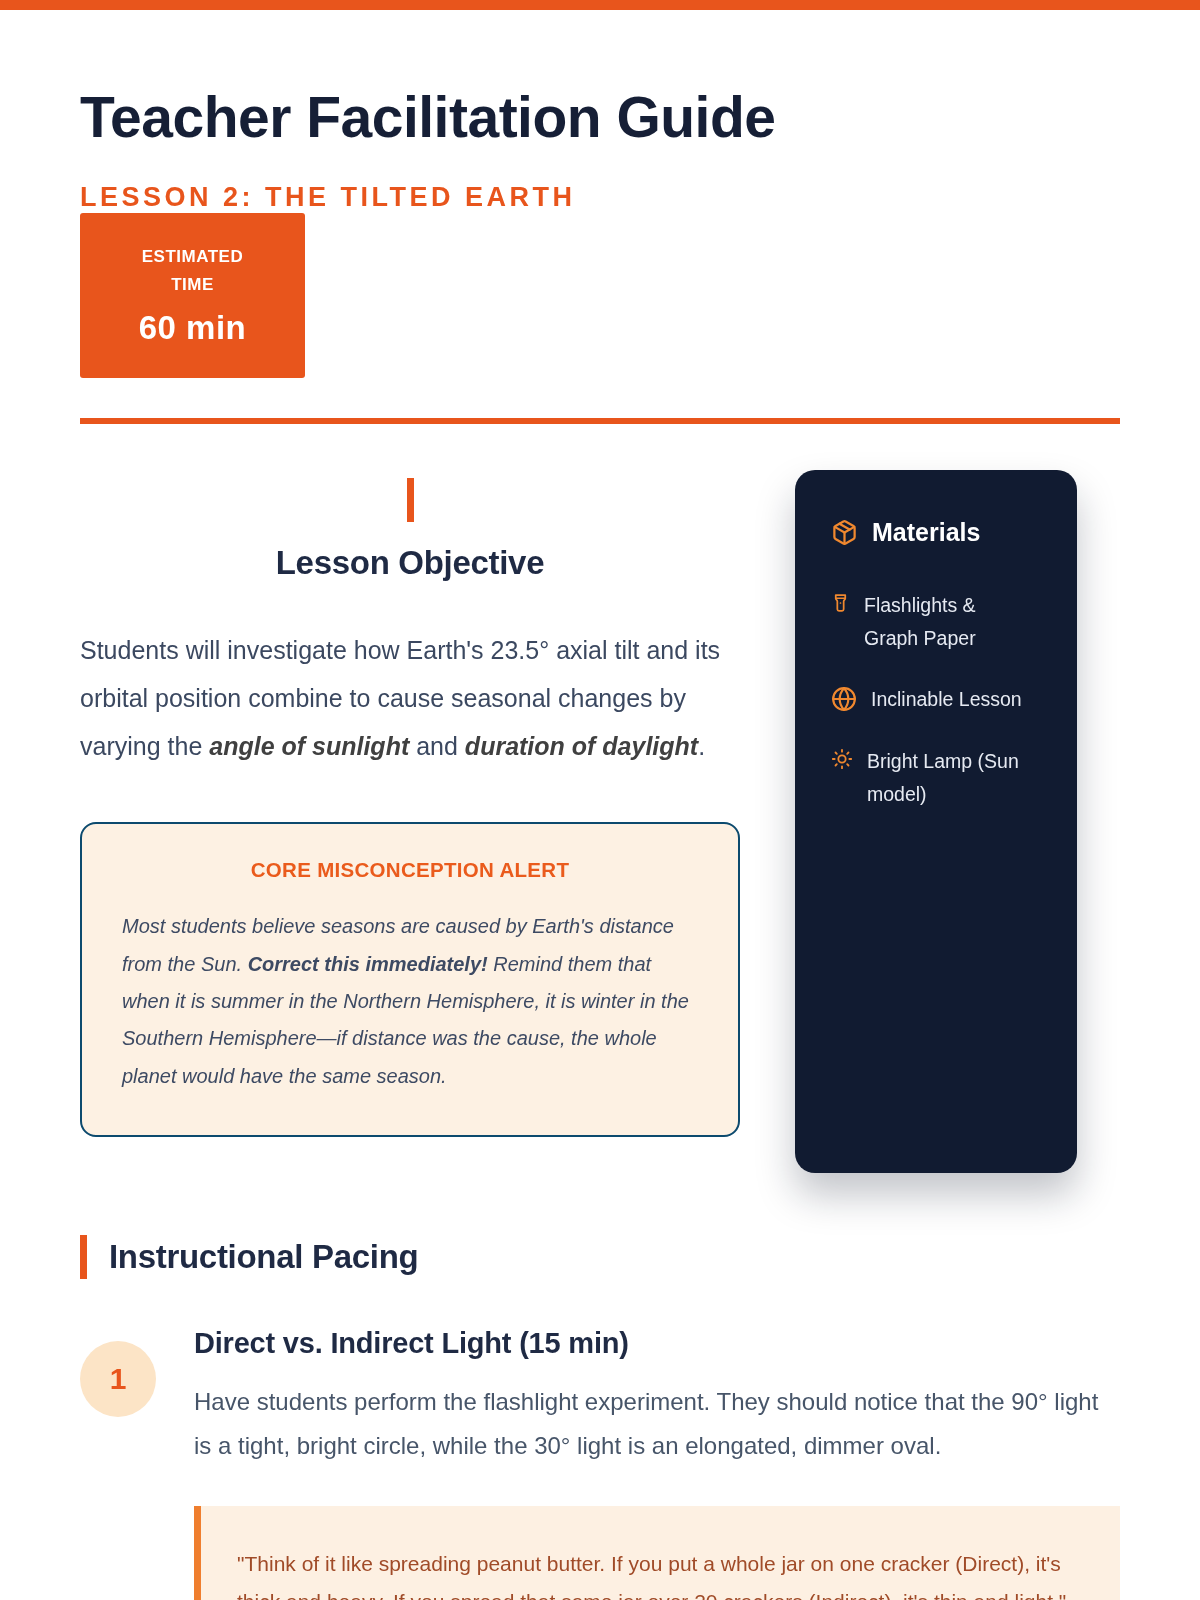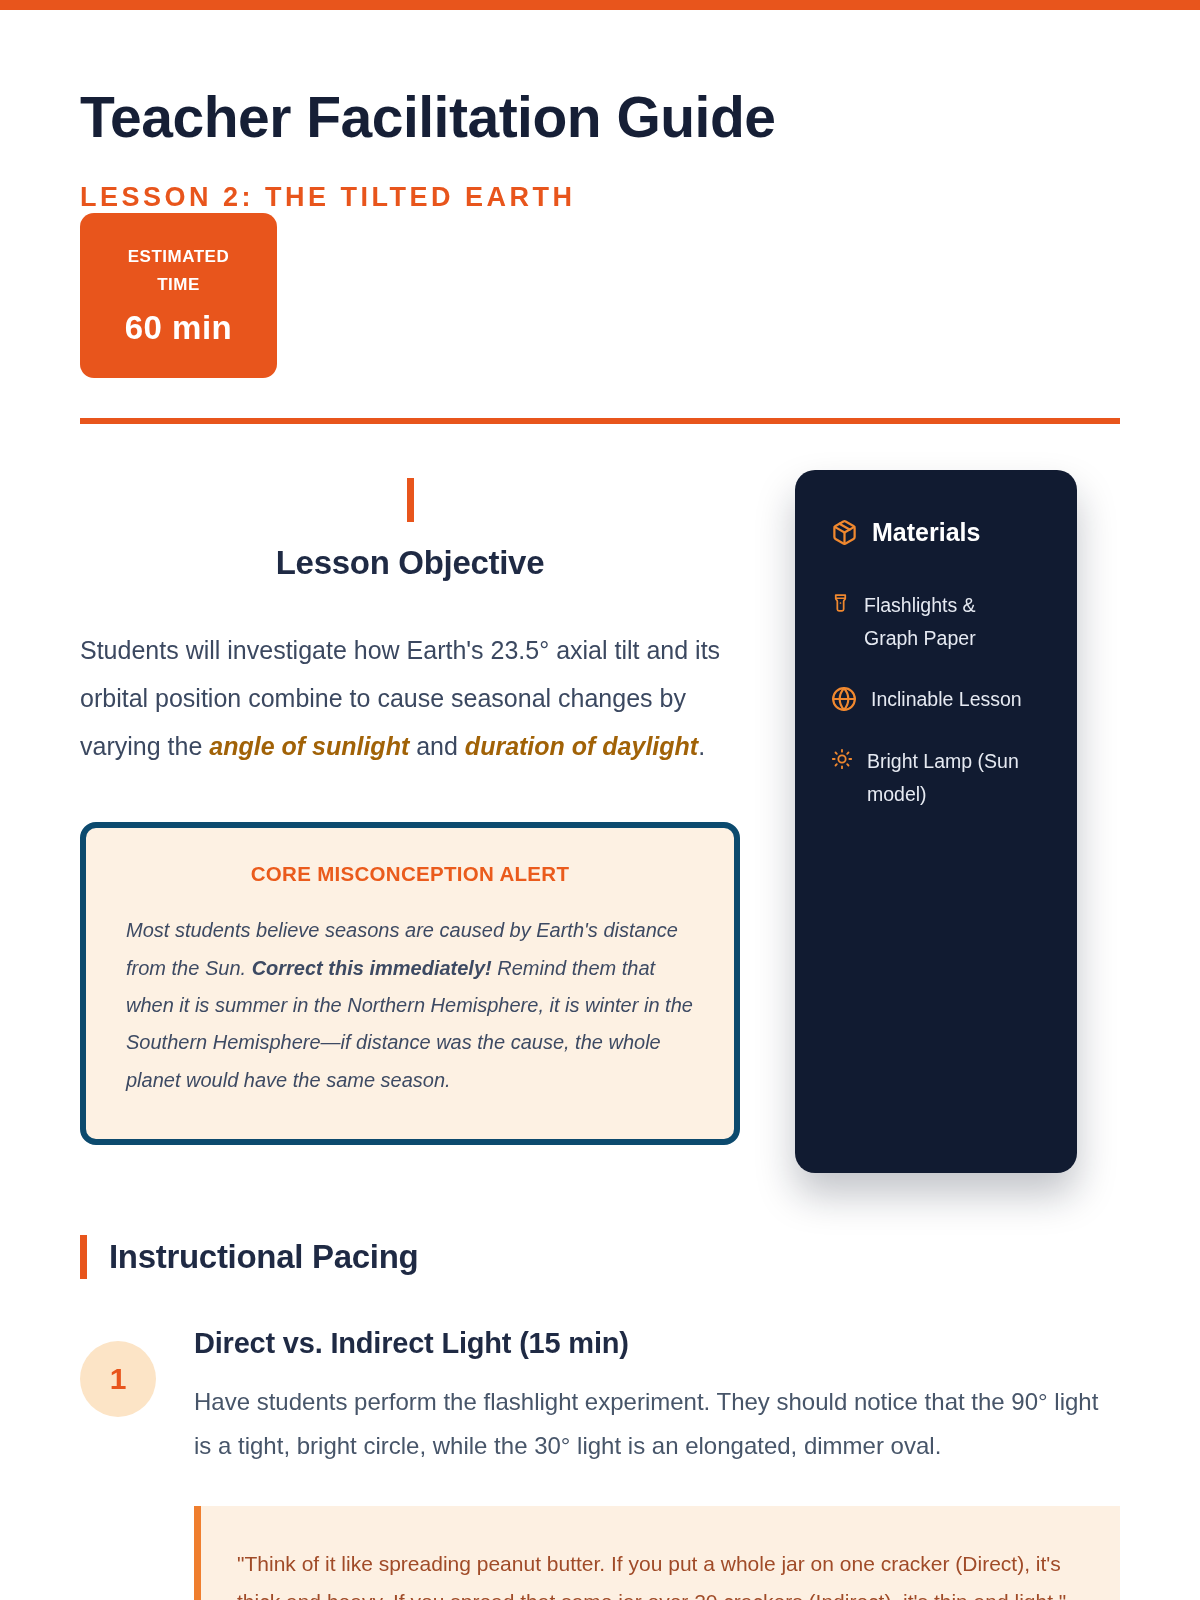--- a/index.html
+++ b/index.html
@@ -16,42 +16,42 @@
   
   .header-row { display:flex; justify-content:space-between; align-items:flex-start; margin-top:74px;flex-direction:column; }
   .doc-title {
     font-size:57px; font-weight:800; line-height:1.16; letter-spacing:-0.5px;
     color:#161F36; max-width:700px;
   }
   .doc-subtitle {
     margin-top:32px; font-size:27px; font-weight:700; letter-spacing:3.5px; color:#E8551C;
   }
   .time-badge {
-    flex:none; width:197px; min-height:165px; background:#E8551C; border-radius:14px;
+    flex:none; width:225px; min-height:165px; background:#E8551C; border-radius:3px;
     color:#ffffff; text-align:center; padding:30px 20px;
   }
   .time-badge-label { font-size:17px; font-weight:700; line-height:1.65; letter-spacing:.5px; max-width:140px; margin:0 auto; }
   .time-badge-value { margin-top:10px; font-size:33px; font-weight:800; letter-spacing:.5px; }
 
   .divider { height:6px; background:#E8551C; margin-top:40px; }
 
   
   .main-row { display:flex; gap:55px; margin-top:46px; }
   .left-col { width:660px; flex:none; }
 
   .section-heading { display:flex; align-items:center; gap:22px; }
   .section-heading .bar { flex:none; width:7px; height:44px; background:#E8551C; }
   .section-heading .txt { font-size:33px; font-weight:700; color:#1F2A44; letter-spacing:-.3px; }
   .objective-heading { margin-top:8px;flex-direction:column; }
 
   .objective-text { margin-top:44px; font-size:25px; line-height:1.92; color:#3B4860; }
-  .accent-em { color:#a16207; font-weight:700; font-style:italic; }
+  .accent-em { color:#404040; font-weight:700; font-style:italic; }
 
   .alert-box {
-    margin-top:52px; background:#FDF1E3; border:6px solid #0c4a6e; border-radius:16px;
+    margin-top:52px; background:#FDF1E3; border:2px solid #0c4a6e; border-radius:16px;
     padding:34px 40px 40px;
   }
   .alert-title { text-align:center; color:#EA5B1C; font-weight:700; font-size:20.5px; letter-spacing:.3px; }
   .alert-body { margin-top:26px; font-style:italic; font-size:20px; line-height:1.87; color:#3D4A63; }
   .alert-body strong { font-weight:700; }
 
   
   .materials-card {
     flex:none; width:282px; height:703px; background:#111B31; border-radius:20px;
     padding:48px 36px; color:#E6EAF2;

